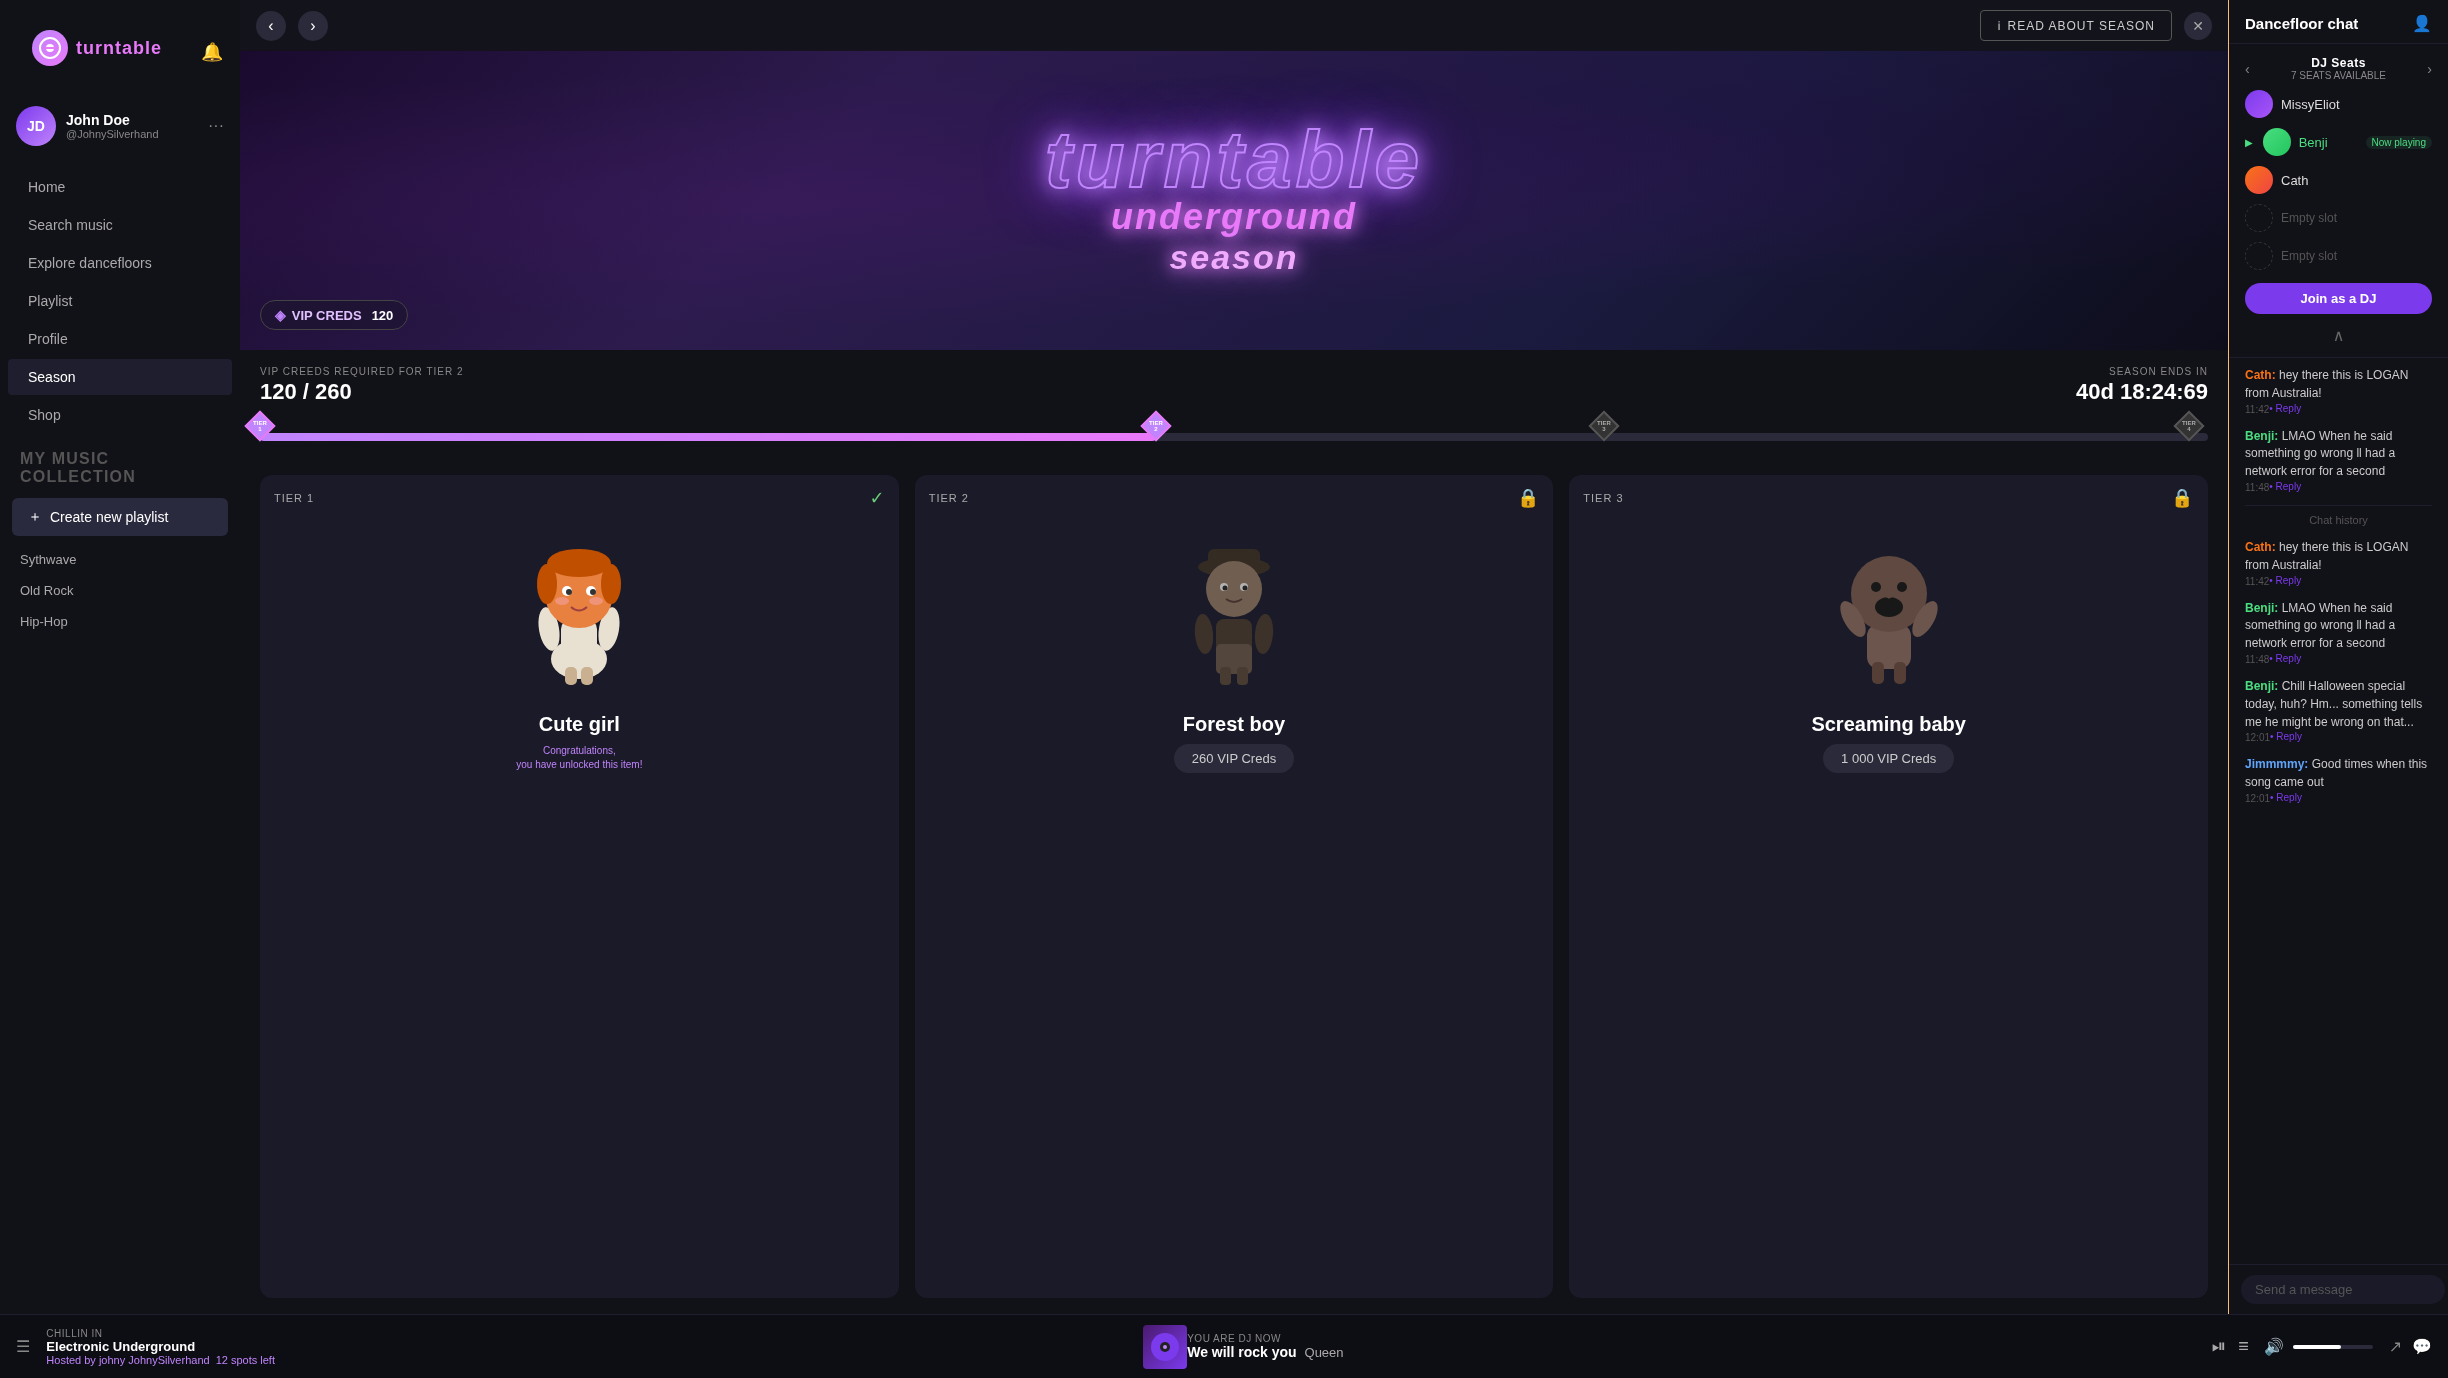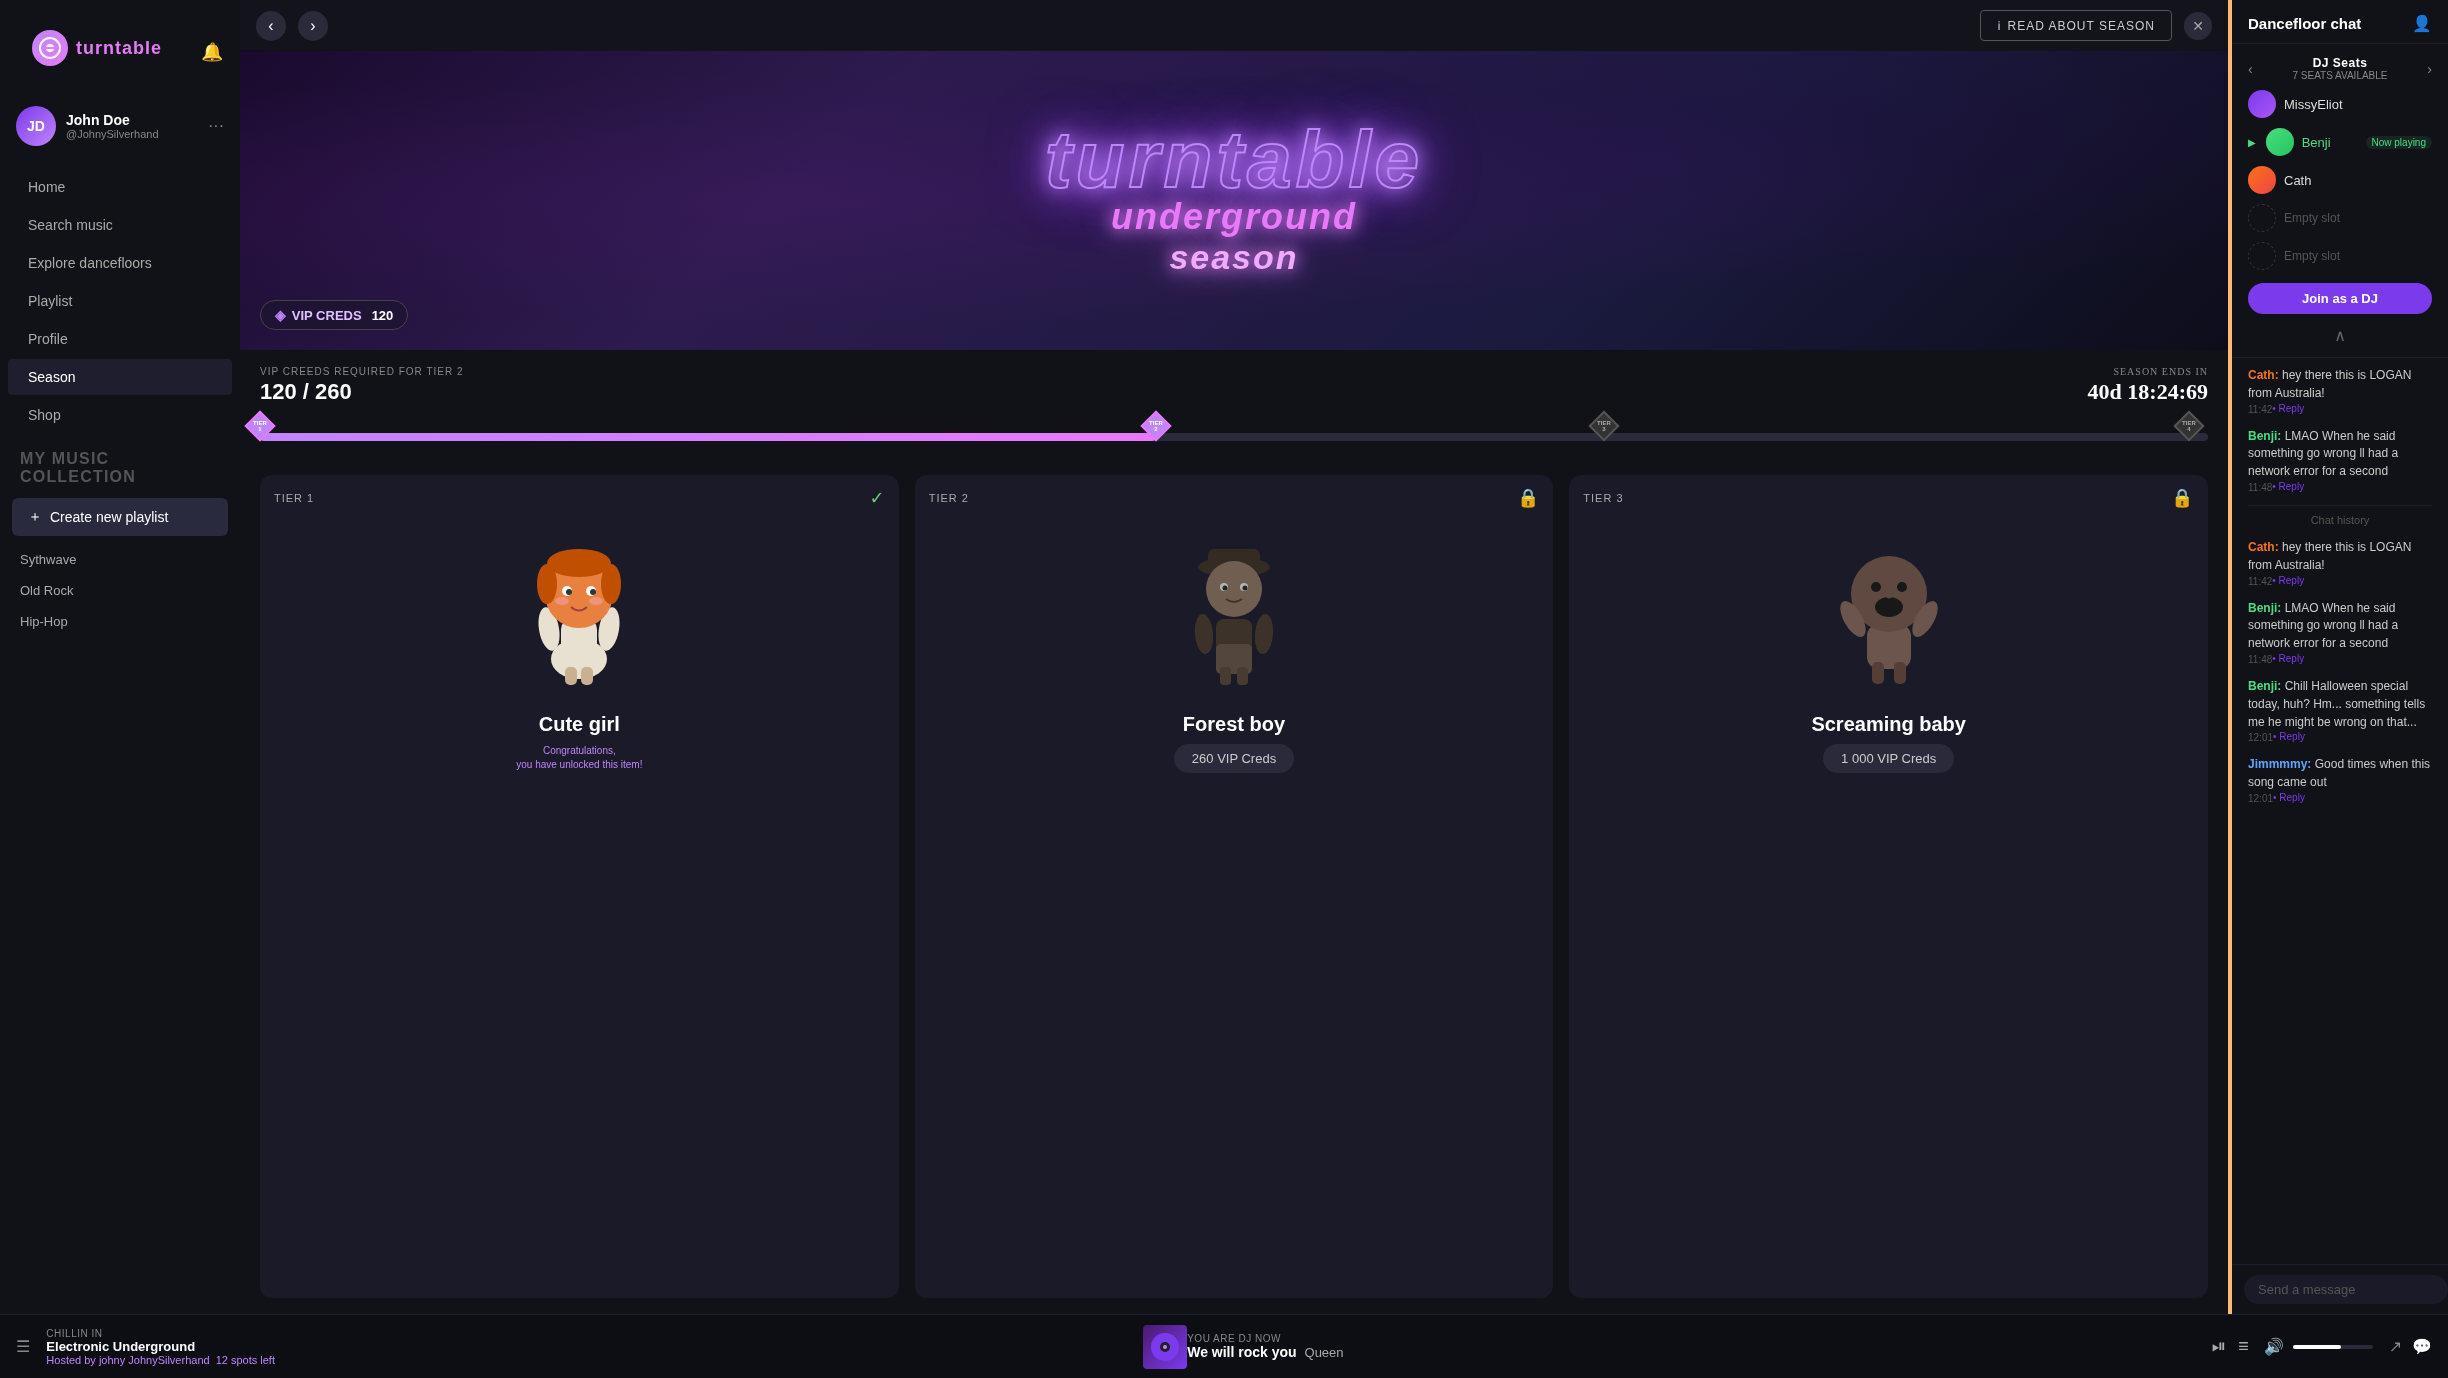--- a/index.html
+++ b/index.html
@@ -257,21 +257,20 @@
     }
 
     .progress-label {
       font-size: 10px; color: #888;
       text-transform: uppercase; letter-spacing: 1px;
     }
     .progress-value { font-size: 22px; font-weight: 700; color: #fff; margin-top: 2px; }
 
     .season-ends {
       text-align: right;
-      font-family: Liberation Serif, serif;
     }
     .season-ends-label { font-size: 10px; color: #888; text-transform: uppercase; letter-spacing: 1px; }
     .season-ends-value { font-size: 22px; font-weight: 700; color: #fff; margin-top: 2px; }
 
     
     .tiers-grid {
       display: grid;
       grid-template-columns: repeat(3, 1fr);
       gap: 16px;
       padding: 16px 20px;
@@ -333,21 +332,21 @@
       cursor: default;
     }
 
     
     .right-panel {
       width: 220px;
       min-width: 220px;
       background: #111118;
       display: flex;
       flex-direction: column;
-      border-left: 4px solid #fdba74;
+      border-left: 1px solid #fdba74;
     }
 
     .chat-header {
       padding: 14px 16px 10px;
       display: flex; justify-content: space-between; align-items: center;
       border-bottom: 1px solid #1e1e2e;
     }
     .chat-title { font-size: 15px; font-weight: 600; color: #fff; }
     .chat-icon { color: #888; font-size: 16px; }
 

